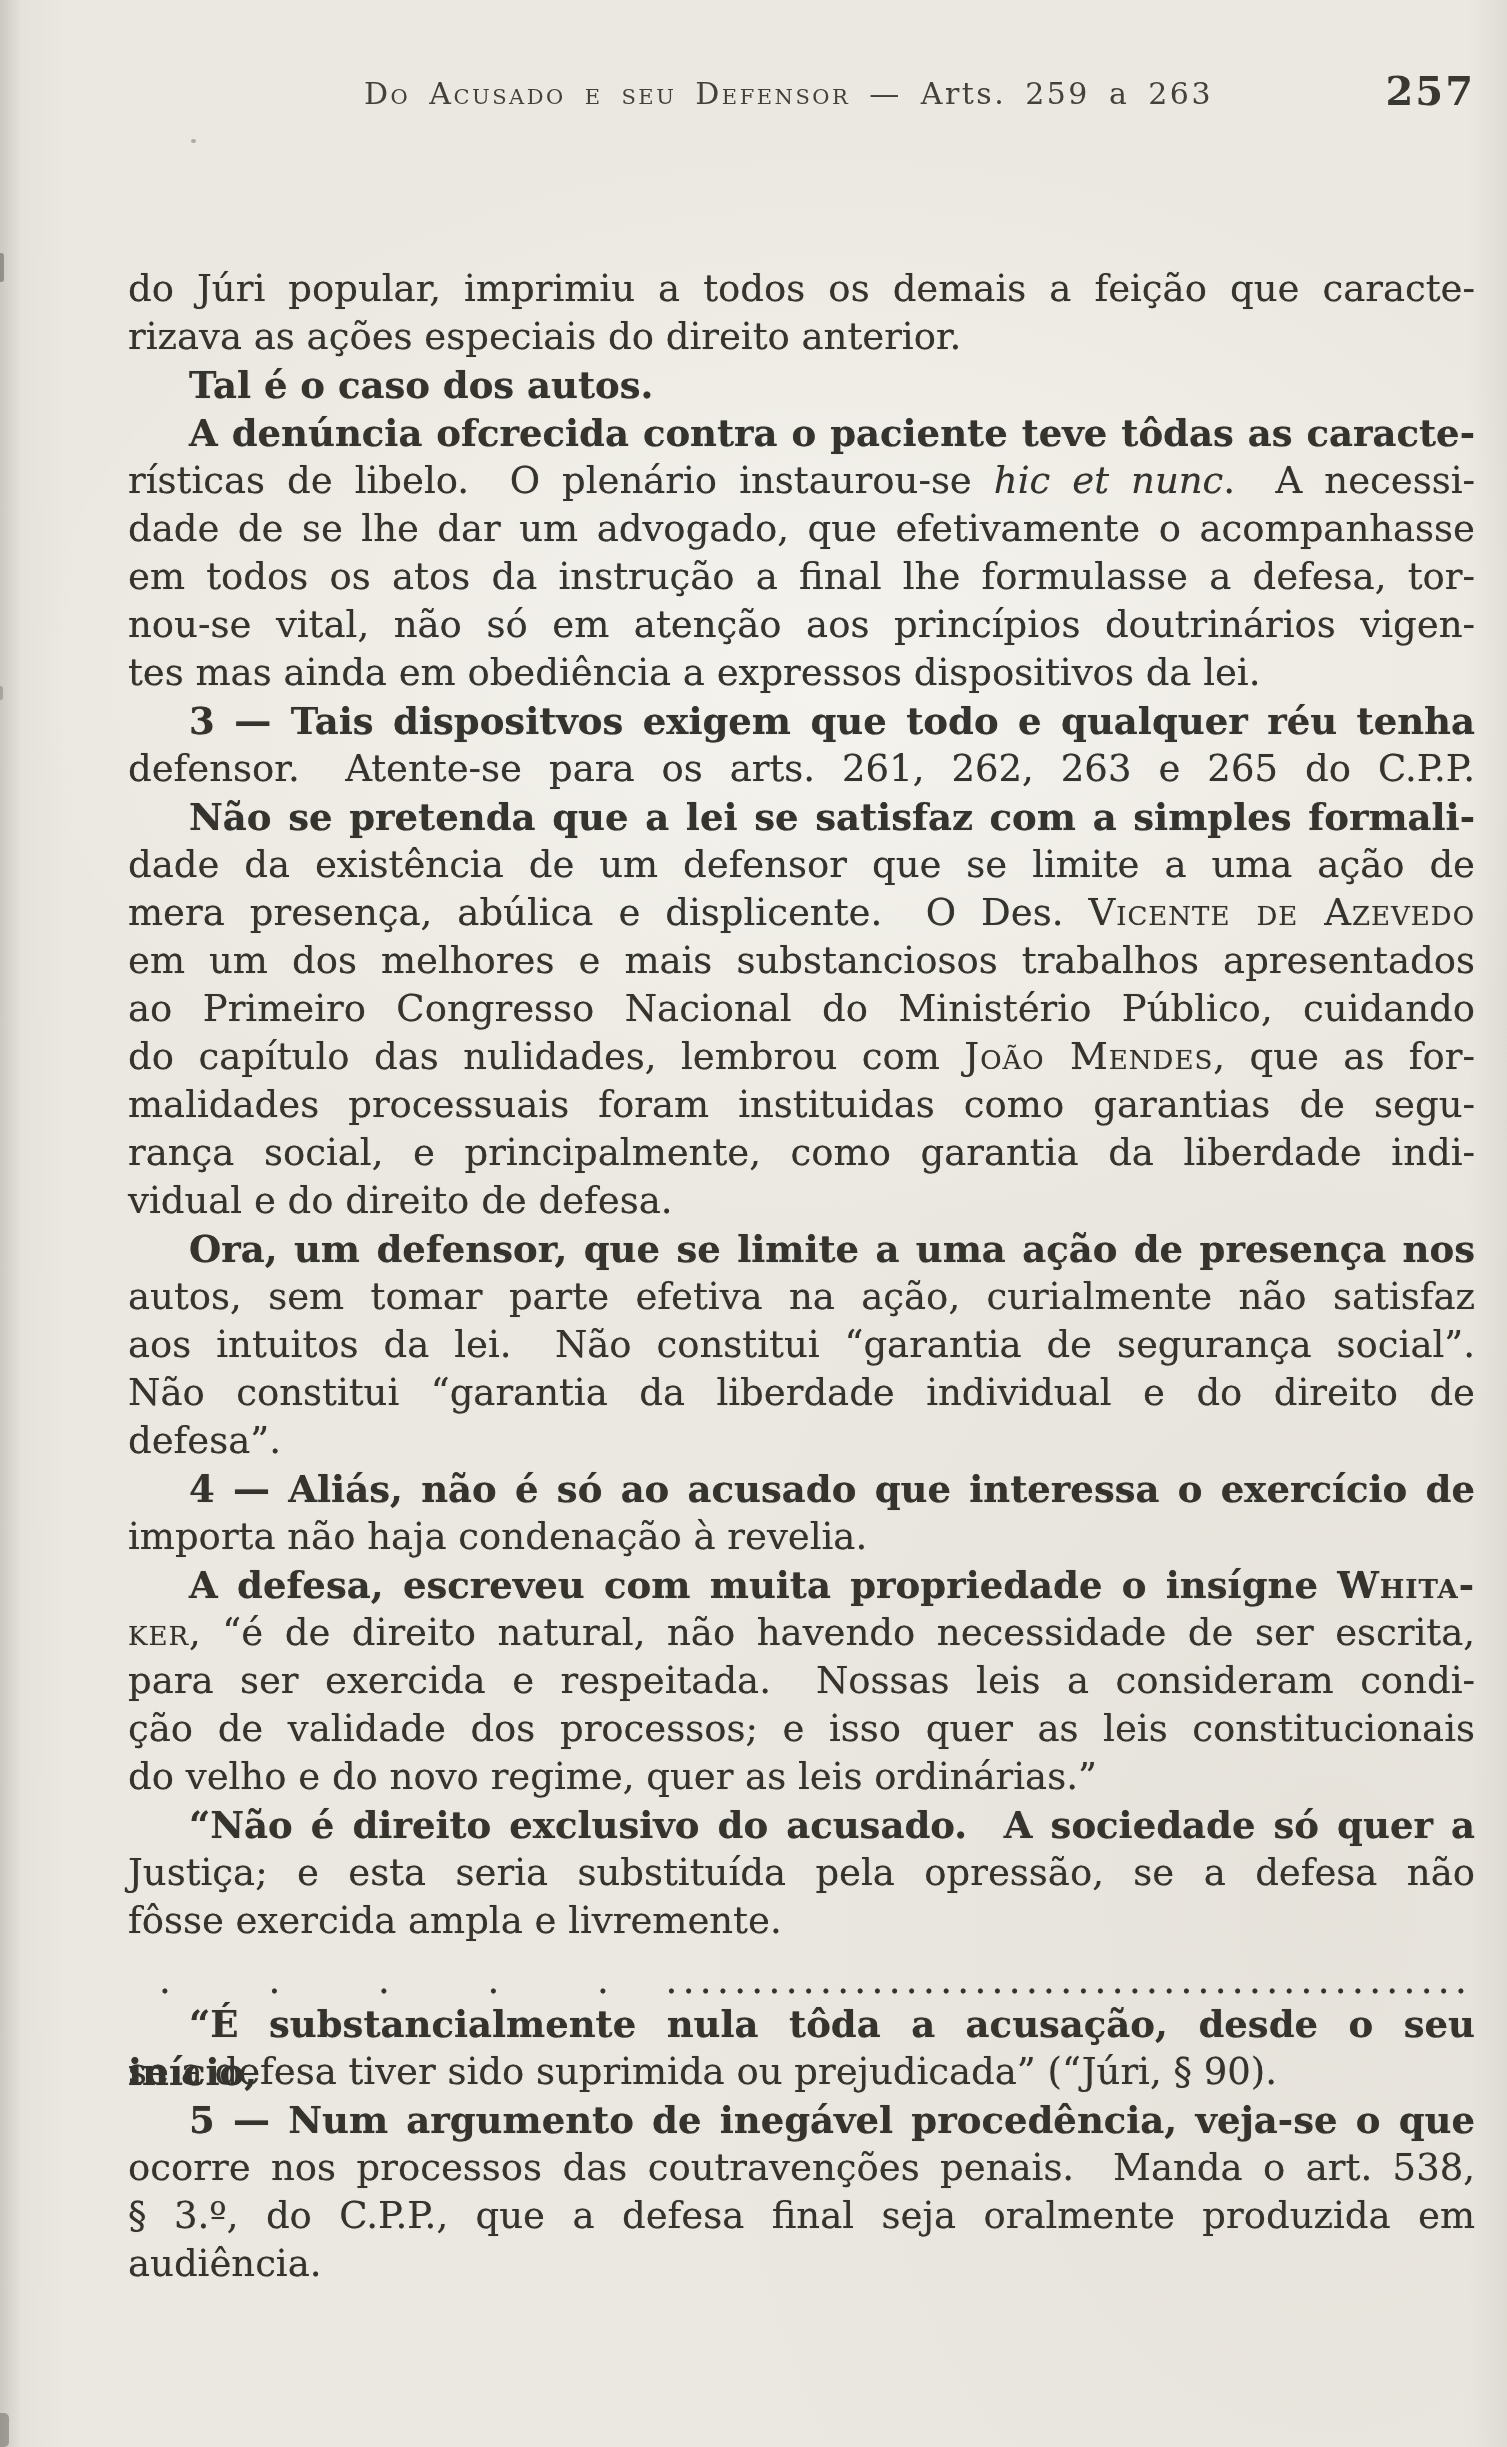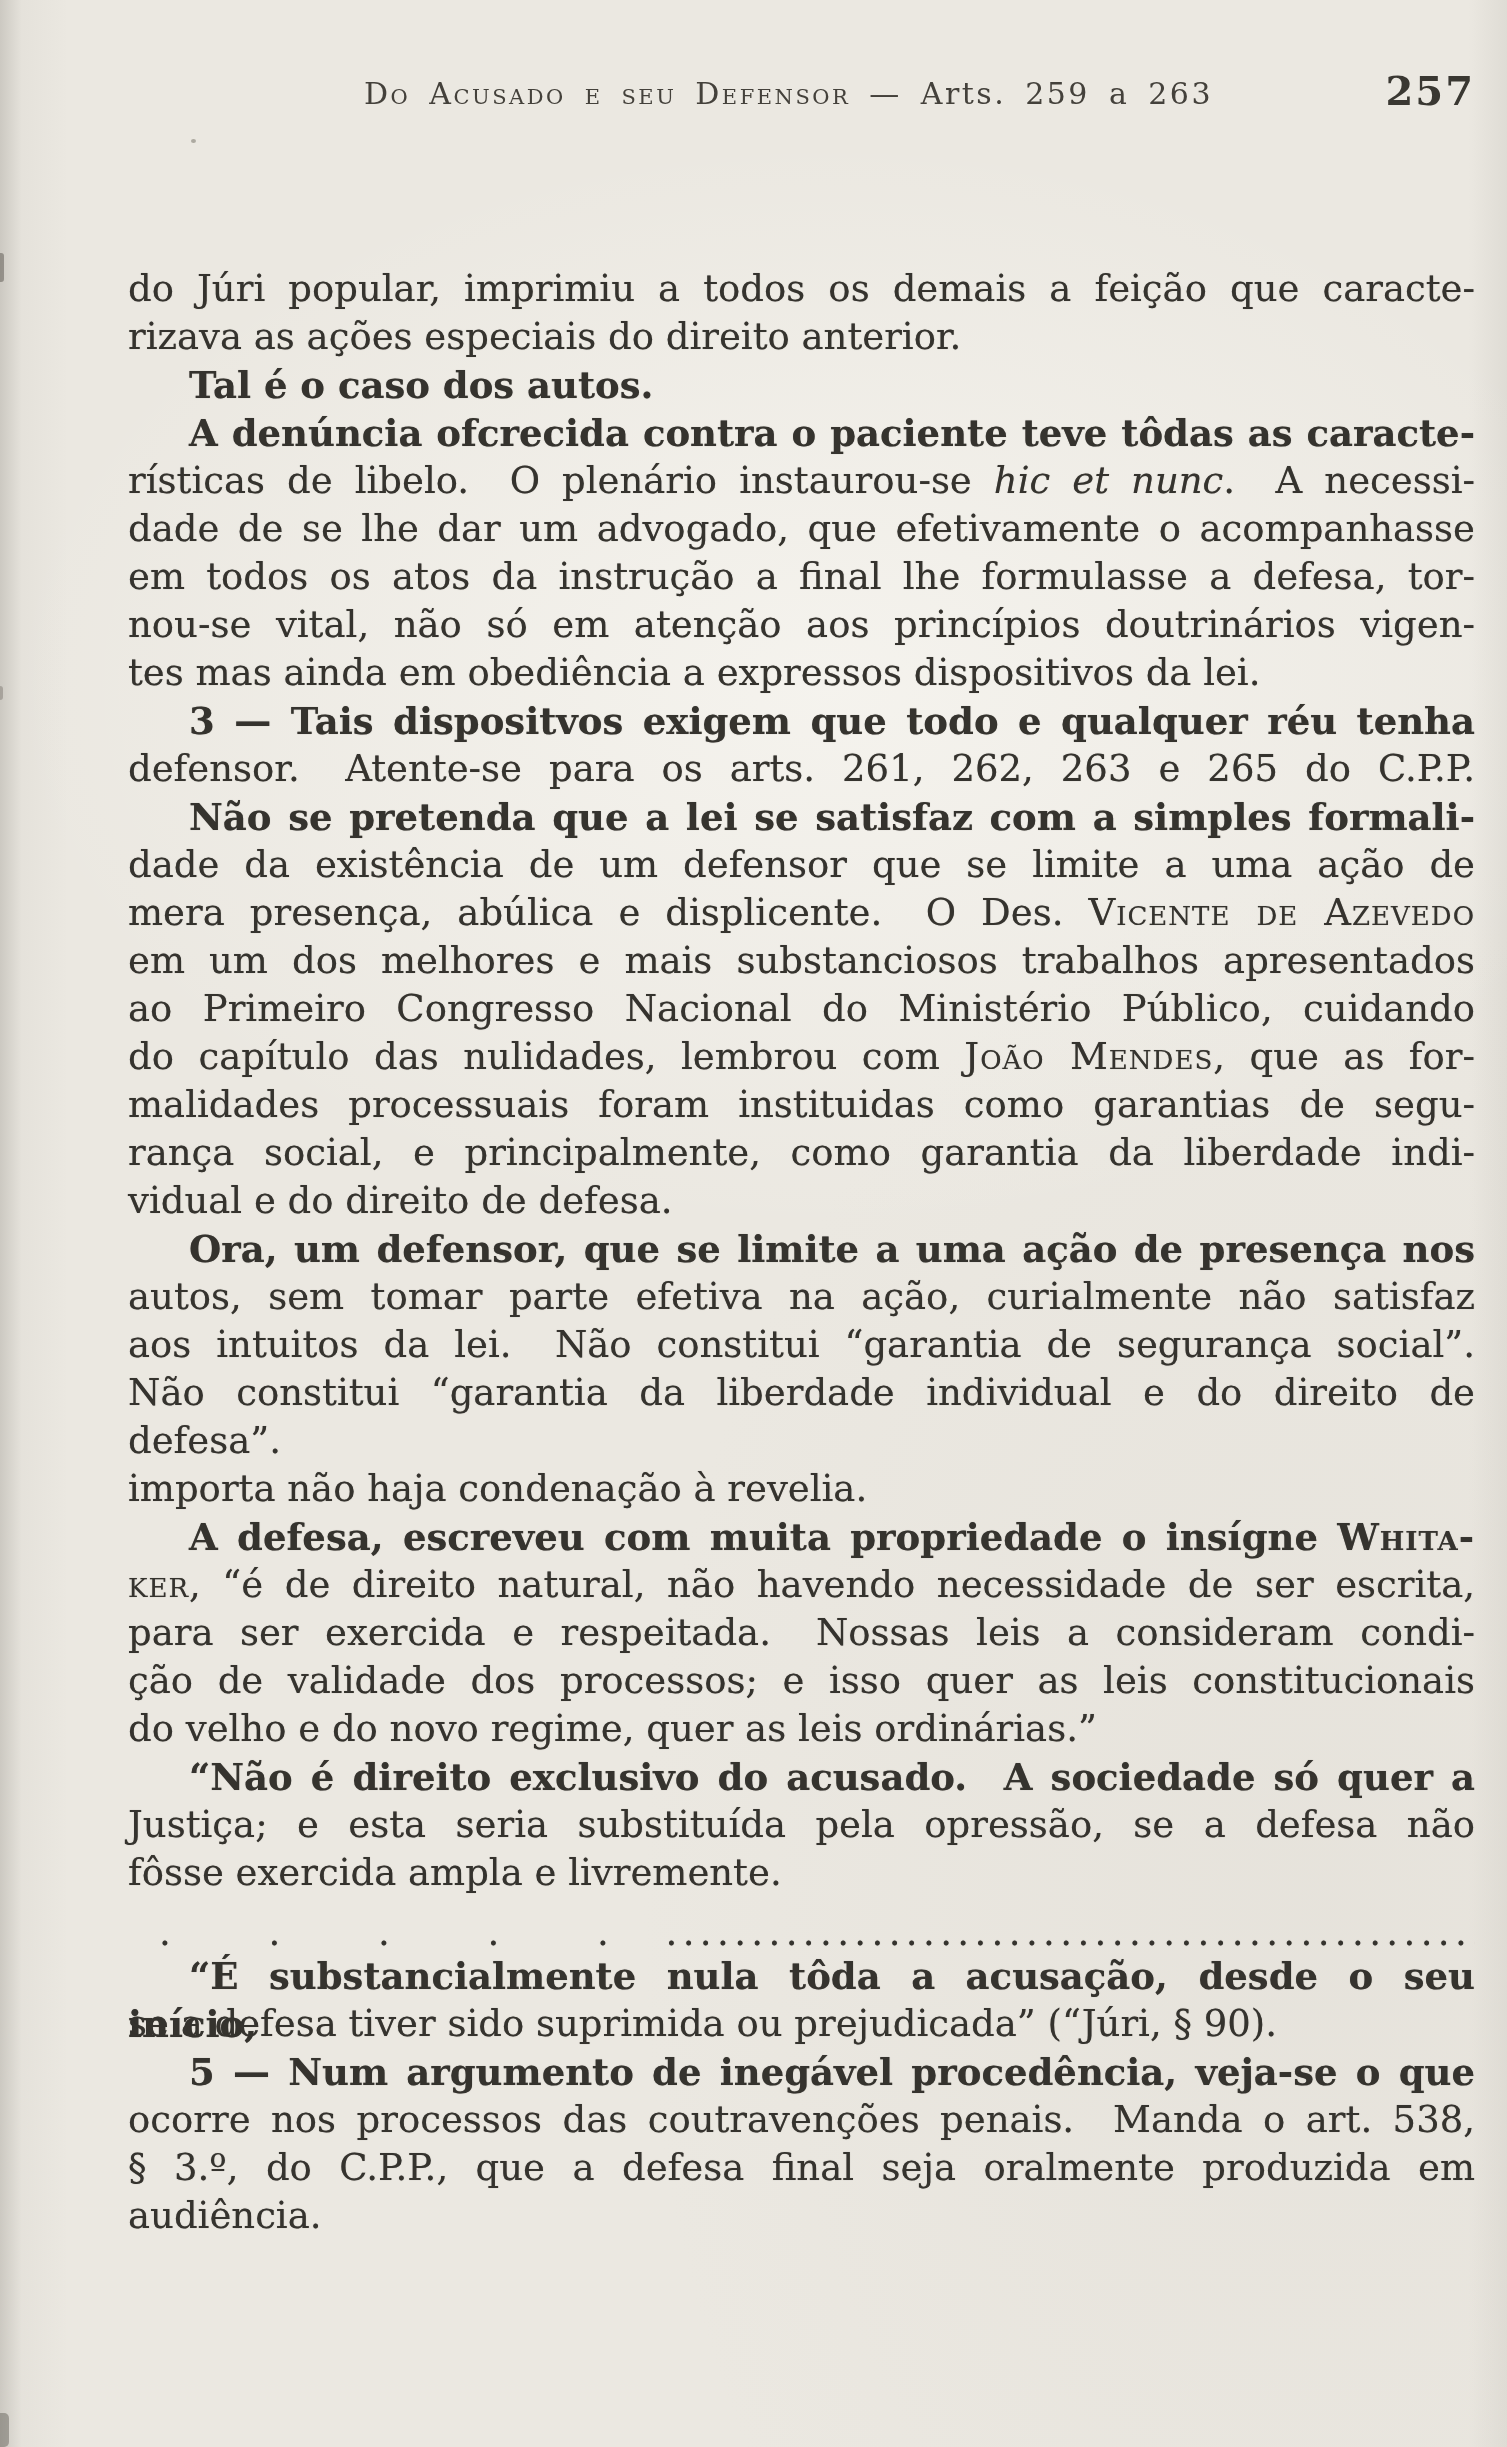--- a/index.html
+++ b/index.html
@@ -99,20 +99,21 @@
       <div class="line">ao Primeiro Congresso Nacional do Ministério Público, cuidando</div>
       <div class="line">do capítulo das nulidades, lembrou com <span class="sc">João Mendes</span>, que as for-</div>
       <div class="line">malidades processuais foram instituidas como garantias de segu-</div>
       <div class="line">rança social, e principalmente, como garantia da liberdade indi-</div>
       <div class="line last">vidual e do direito de defesa.</div>
       <div class="line indent">Ora, um defensor, que se limite a uma ação de presença nos</div>
       <div class="line">autos, sem tomar parte efetiva na ação, curialmente não satisfaz</div>
       <div class="line">aos intuitos da lei.  Não constitui “garantia de segurança social”.</div>
       <div class="line">Não constitui “garantia da liberdade individual e do direito de</div>
       <div class="line last">defesa”.</div>
+      <div class="line indent">4 — Aliás, não é só ao acusado que interessa o exercício de</div>
       <div class="line last">importa não haja condenação à revelia.</div>
       <div class="line indent">A defesa, escreveu com muita propriedade o insígne <span class="sc">Whita-</span></div>
       <div class="line"><span class="sc">ker</span>, “é de direito natural, não havendo necessidade de ser escrita,</div>
       <div class="line">para ser exercida e respeitada.  Nossas leis a consideram condi-</div>
       <div class="line">ção de validade dos processos; e isso quer as leis constitucionais</div>
       <div class="line last">do velho e do novo regime, quer as leis ordinárias.”</div>
       <div class="line indent">“Não é direito exclusivo do acusado.  A sociedade só quer a</div>
       <div class="line">Justiça; e esta seria substituída pela opressão, se a defesa não</div>
       <div class="line last">fôsse exercida ampla e livremente.</div>
       <div class="line dots">

